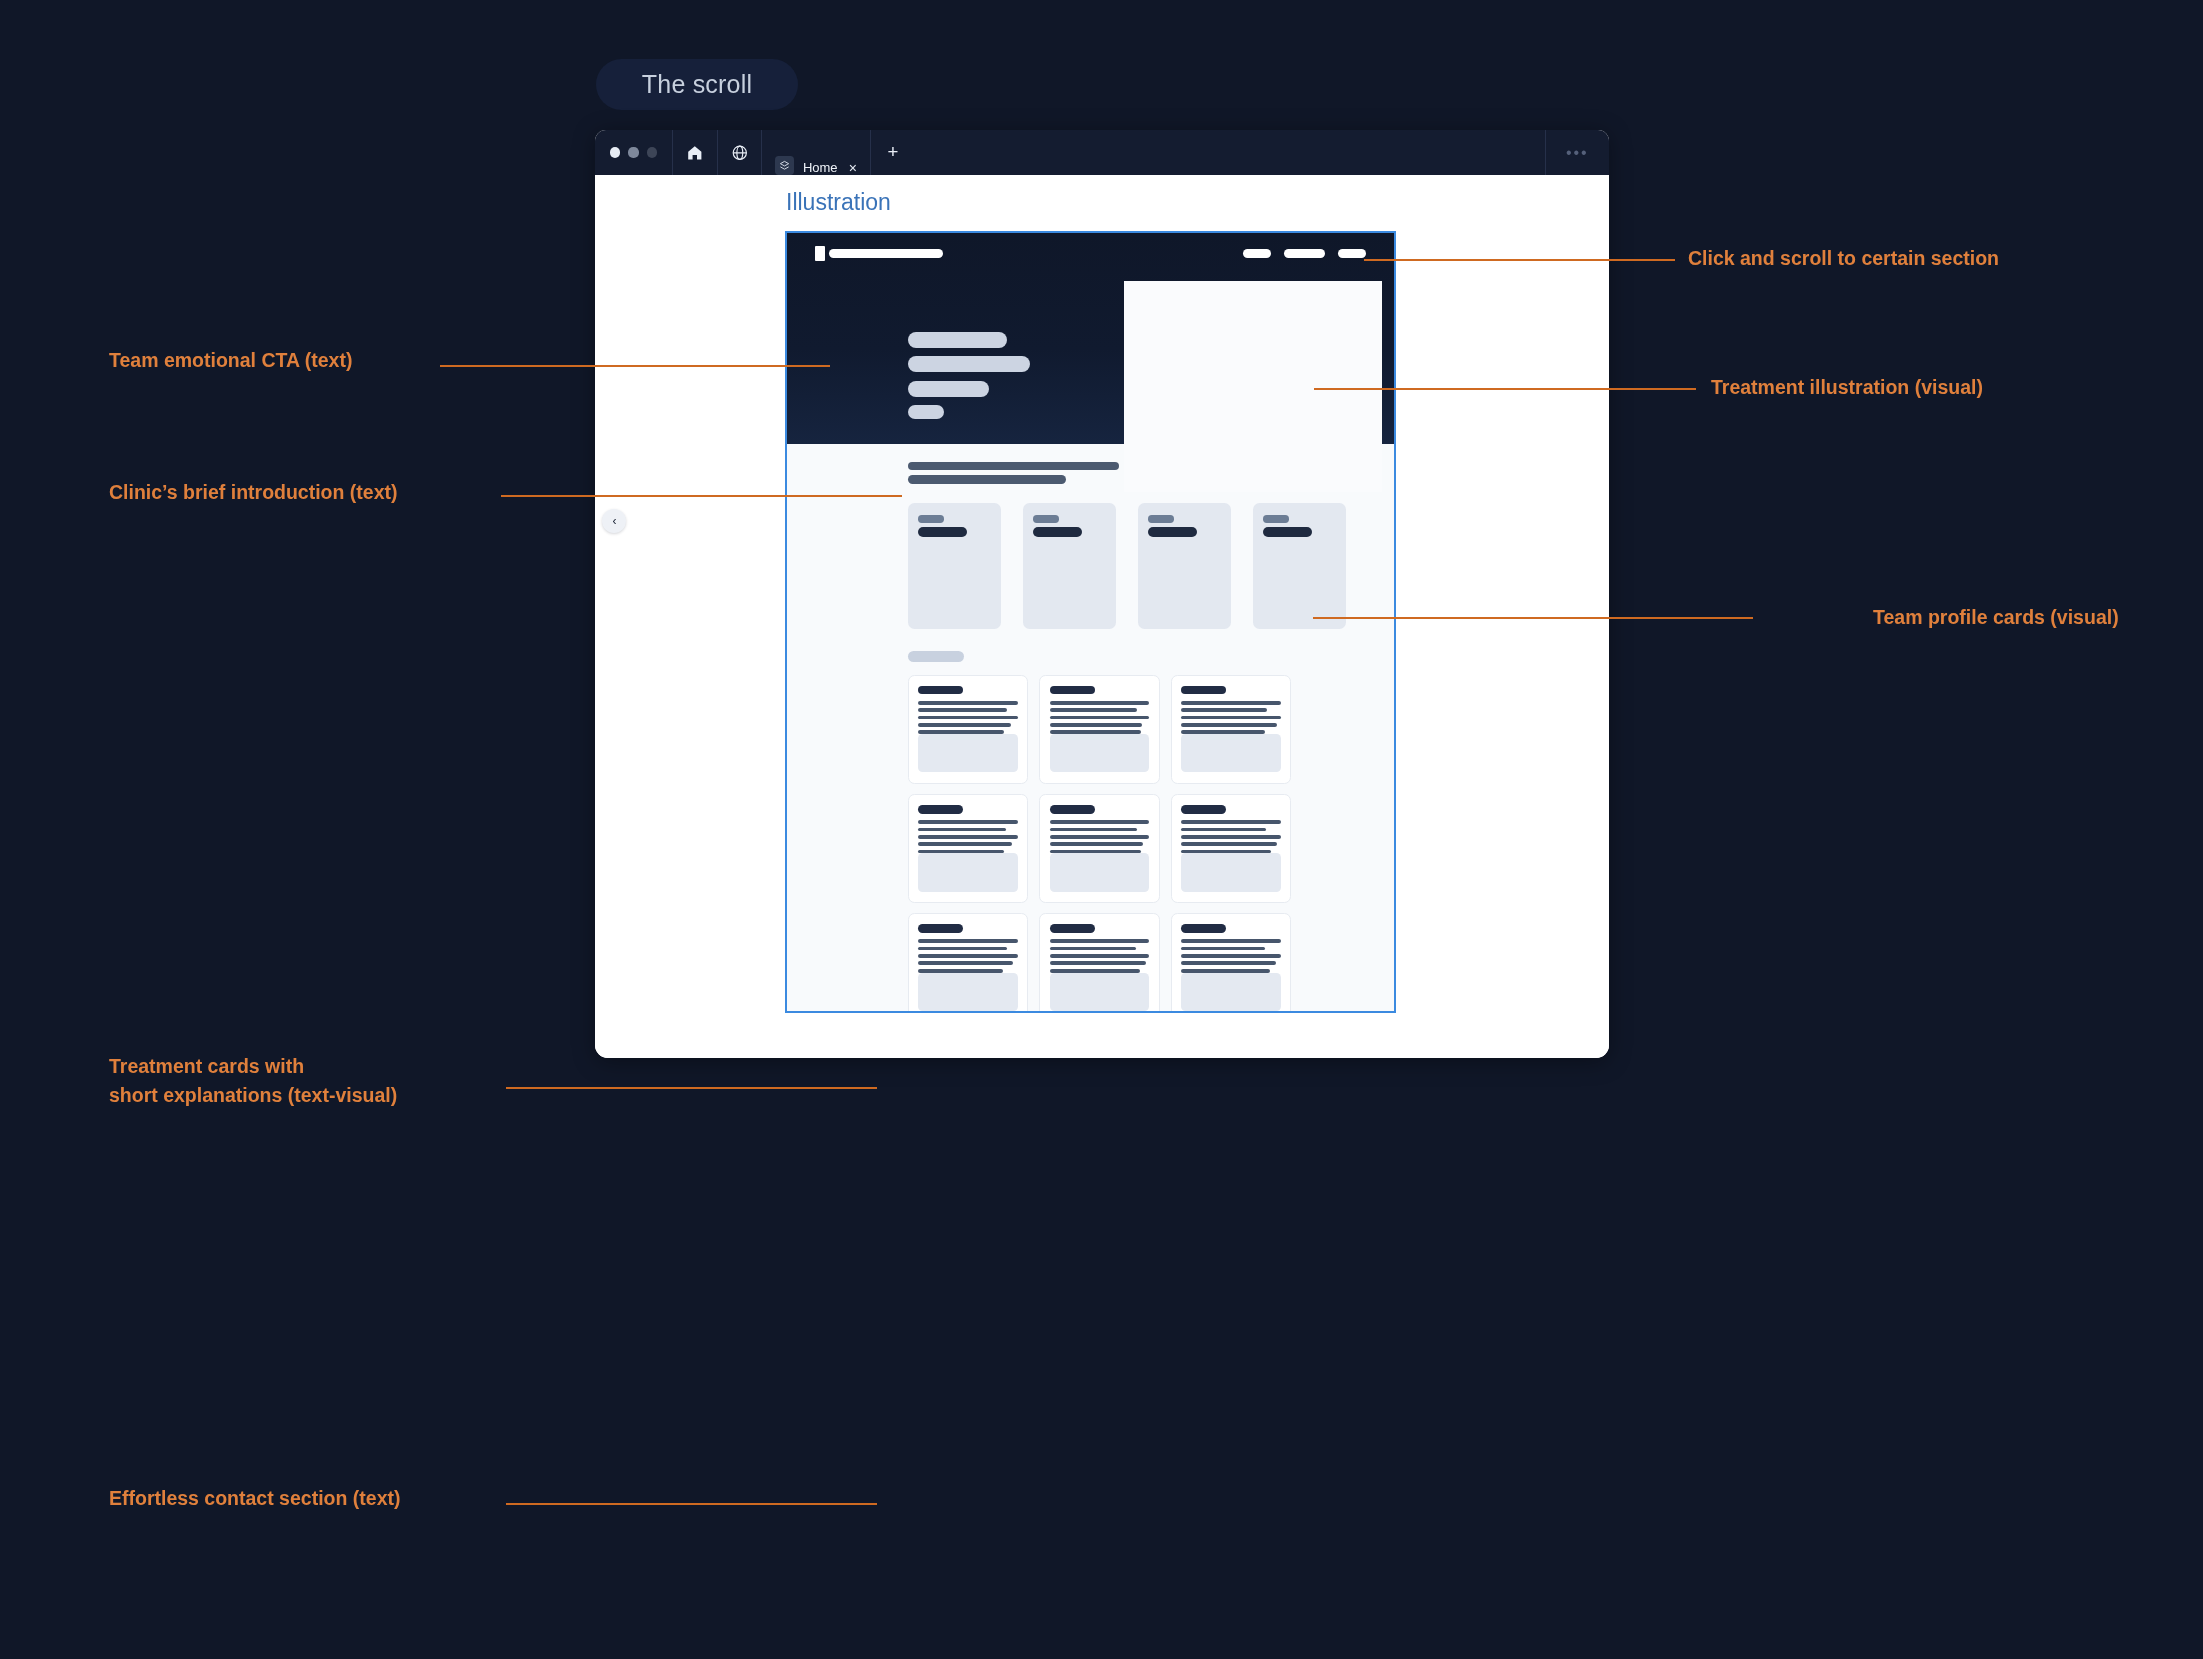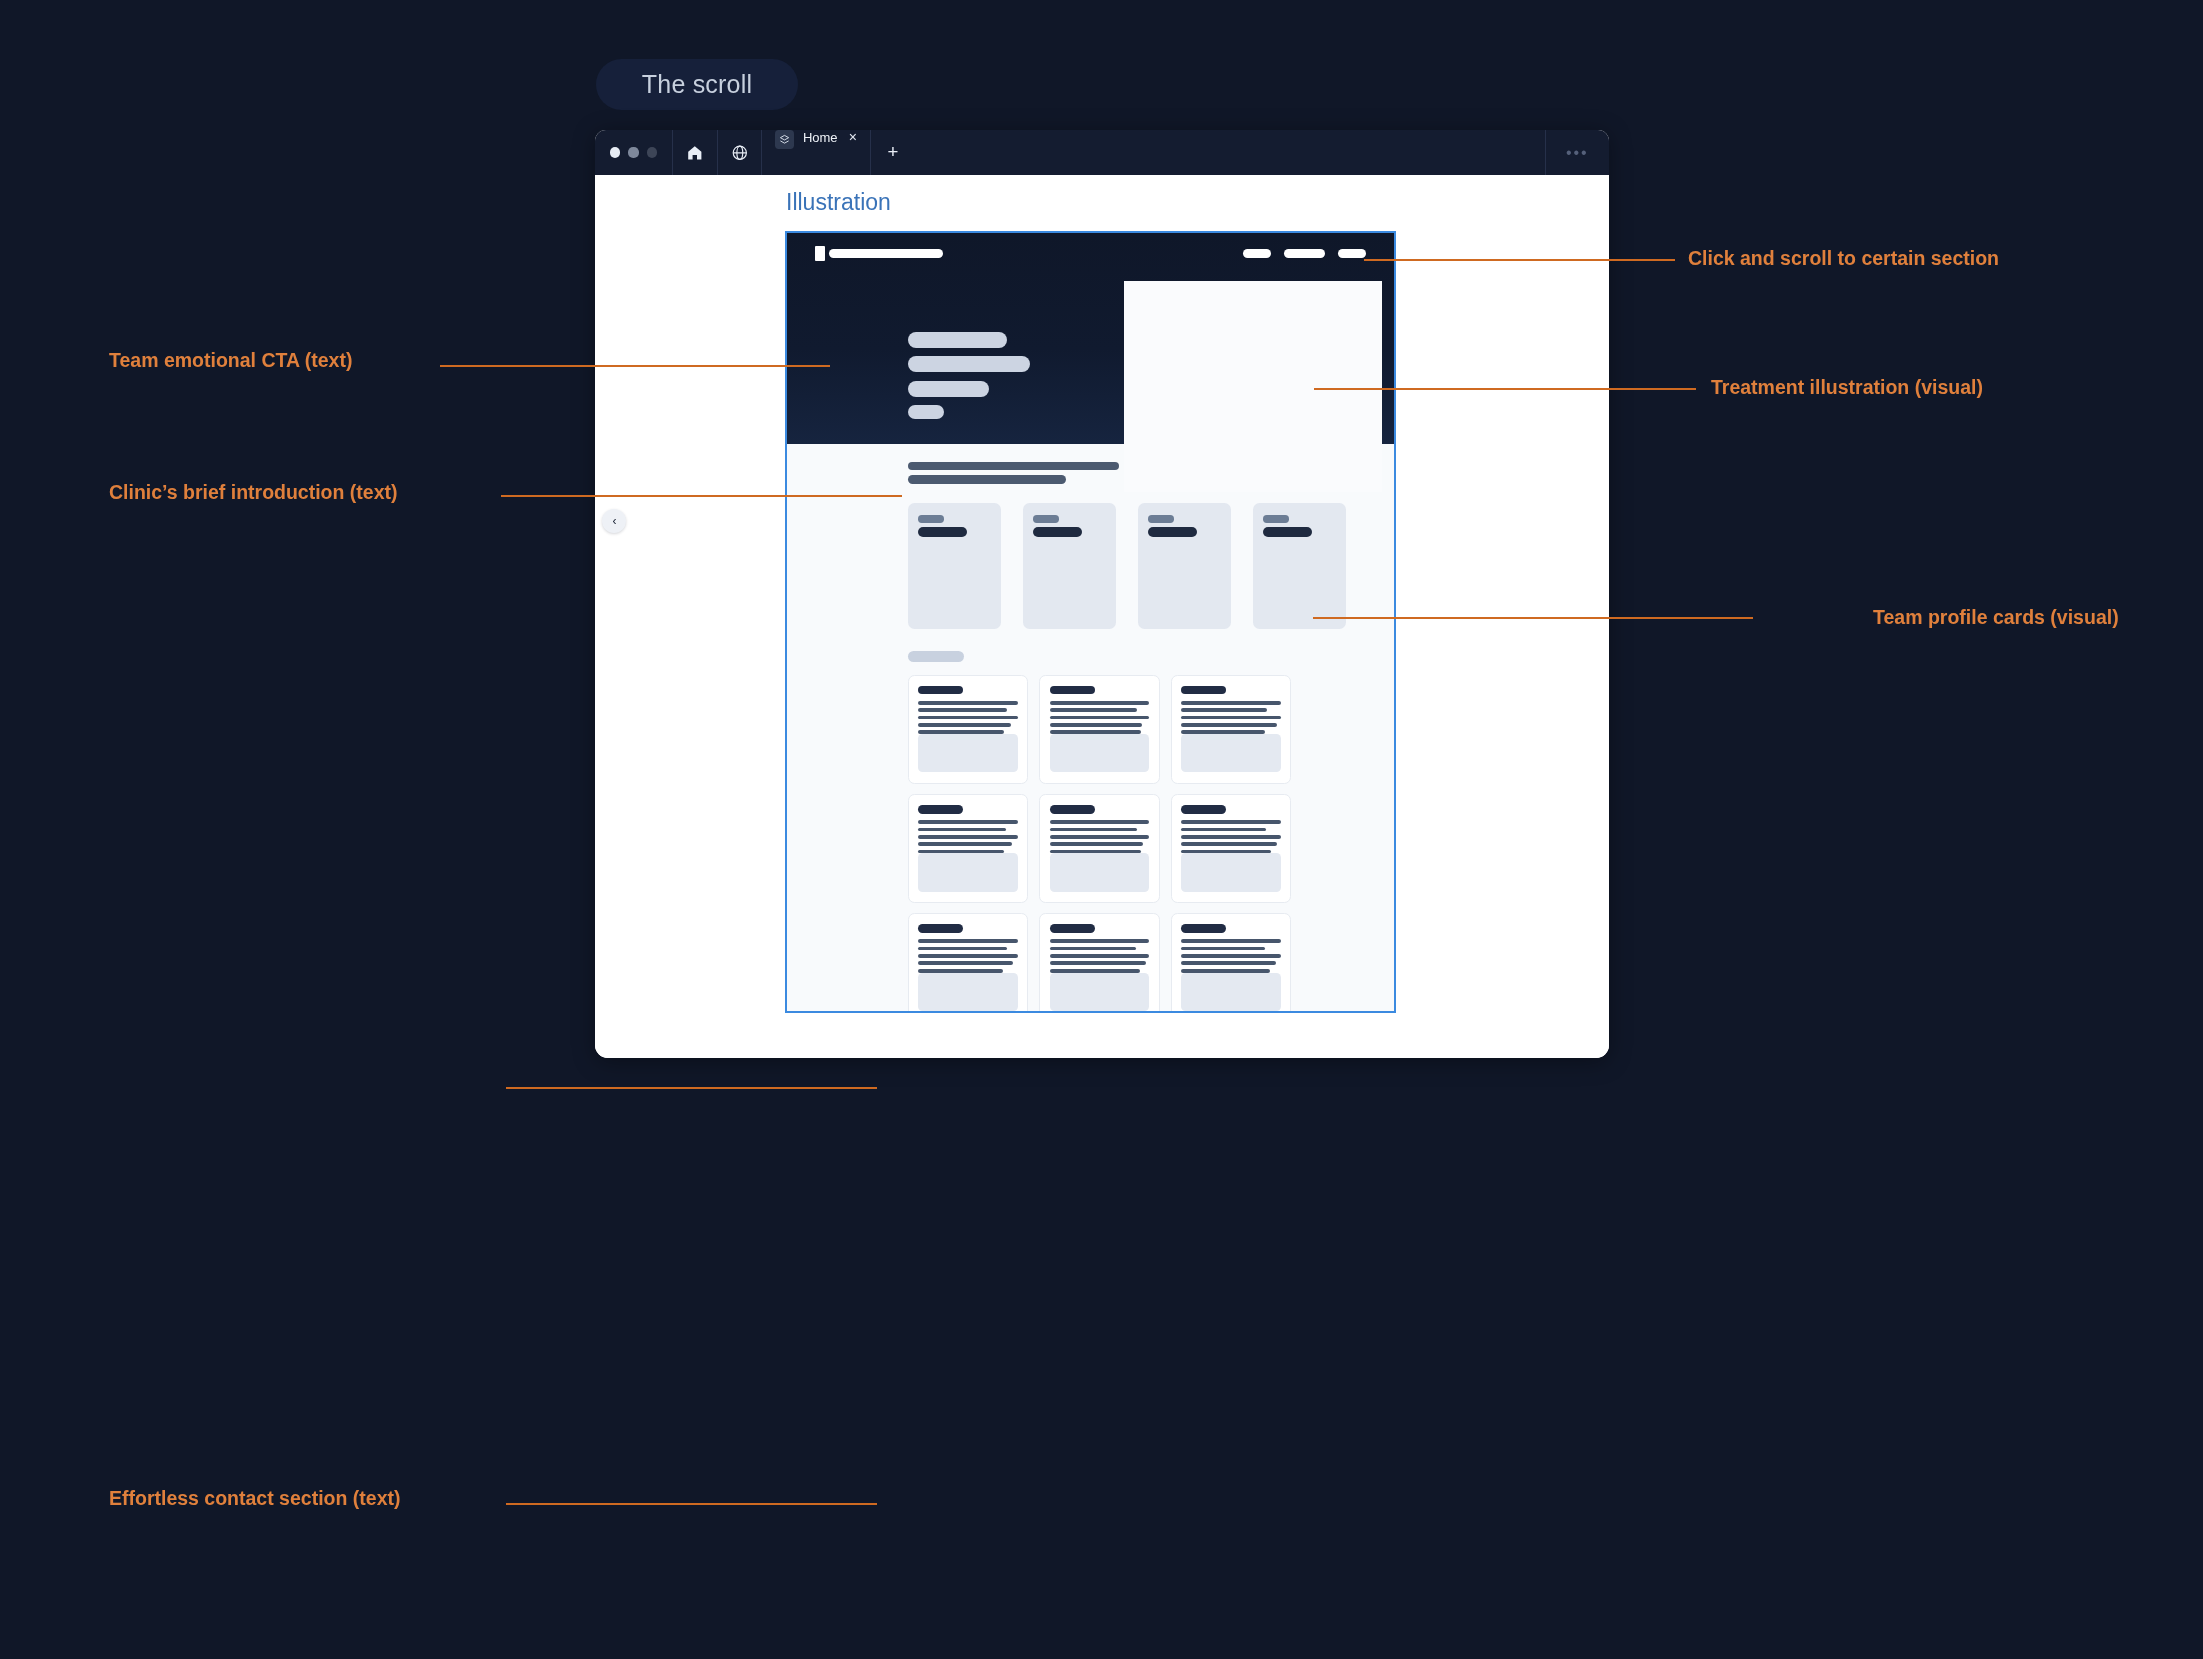--- a/index.html
+++ b/index.html
@@ -49,21 +49,21 @@
 
   .dots { display: flex; align-items: center; gap: 8.3px; padding: 0 15px; }
   .dot { width: 10.2px; height: 10.2px; border-radius: 50%; }
   .dot.d1 { background: #e7ecf4; }
   .dot.d2 { background: #7e889b; }
   .dot.d3 { background: #3d4557; }
 
   .ic { color: #e9eef6; display: flex; align-items: center; justify-content: center; }
 
   .tab {
-    display: flex; align-items: flex-start; gap: 9.3px;
+    display: flex; align-items: flex-end; gap: 9.3px;
     padding: 0 13px;
     color: #eef2f8; font-size: 13px;
   }
   .tab-fav {
     width: 18.6px; height: 18.6px; border-radius: 3.7px;
     background: #2d384f;
     display: flex; align-items: center; justify-content: center;
   }
   .tab-close { color: #e6ebf3; font-size: 14px; line-height: 1; padding-left: 1.9px; }
   .newtab { color: #eaeff7; font-size: 18.6px; line-height: 1; padding: 0 16.7px; display:flex; align-items:center; }
@@ -394,20 +394,22 @@
       </div>
     </div>
   </div>
 
   <div class="anno" style="left:109px; top:346px;">Team emotional CTA (text)</div>
   <div class="leader" style="left:440px; top:365px; width:390px;"></div>
 
   <div class="anno" style="left:109px; top:478px;">Clinic’s brief introduction (text)</div>
   <div class="leader" style="left:501px; top:495px; width:401px;"></div>
 
+  <div class="anno" style="left:109px; top:1052px;">Treatment cards with
+short explanations (text-visual)</div>
   <div class="leader" style="left:506px; top:1087px; width:371px;"></div>
 
   <div class="anno" style="left:109px; top:1484px;text-align:center;">Effortless contact section (text)</div>
   <div class="leader" style="left:506px; top:1503px; width:371px;"></div>
 
   <div class="anno" style="left:1688px; top:244px;">Click and scroll to certain section</div>
   <div class="leader" style="left:1364px; top:259px; width:311px;"></div>
 
   <div class="anno" style="left:1711px; top:373px;">Treatment illustration (visual)</div>
   <div class="leader" style="left:1314px; top:388px; width:382px;"></div>

